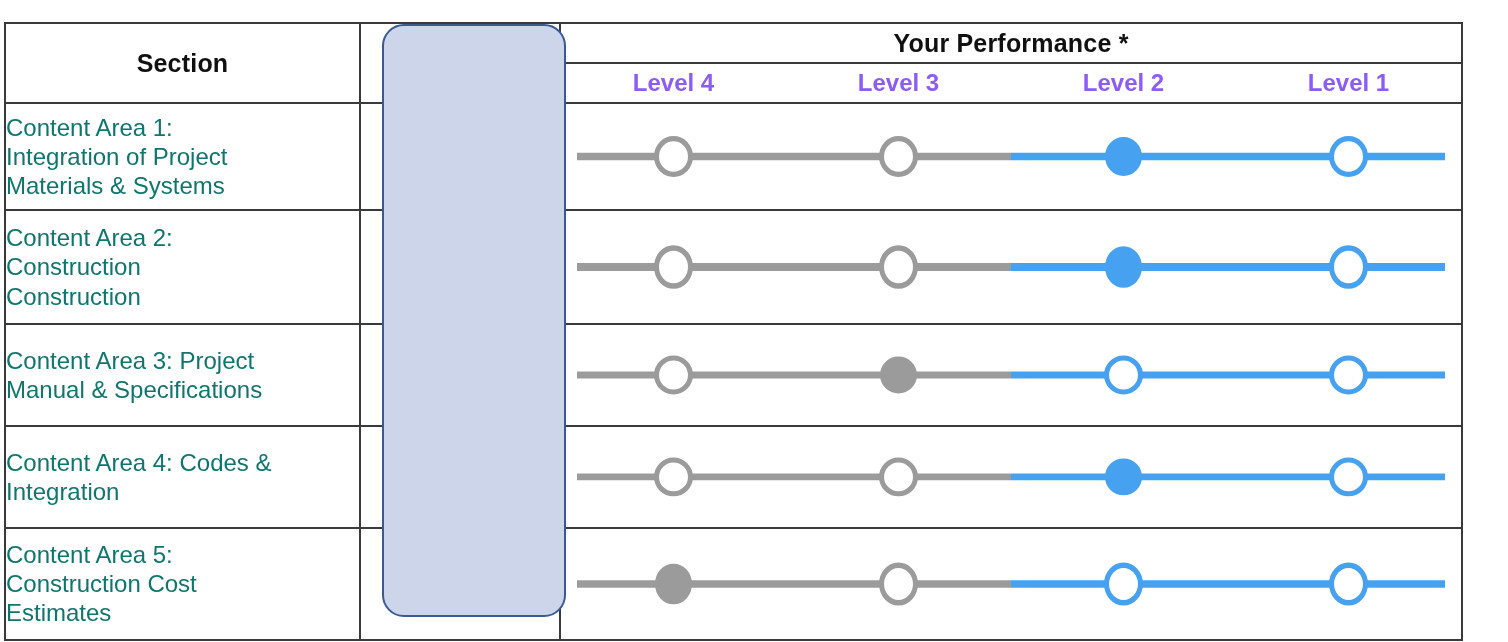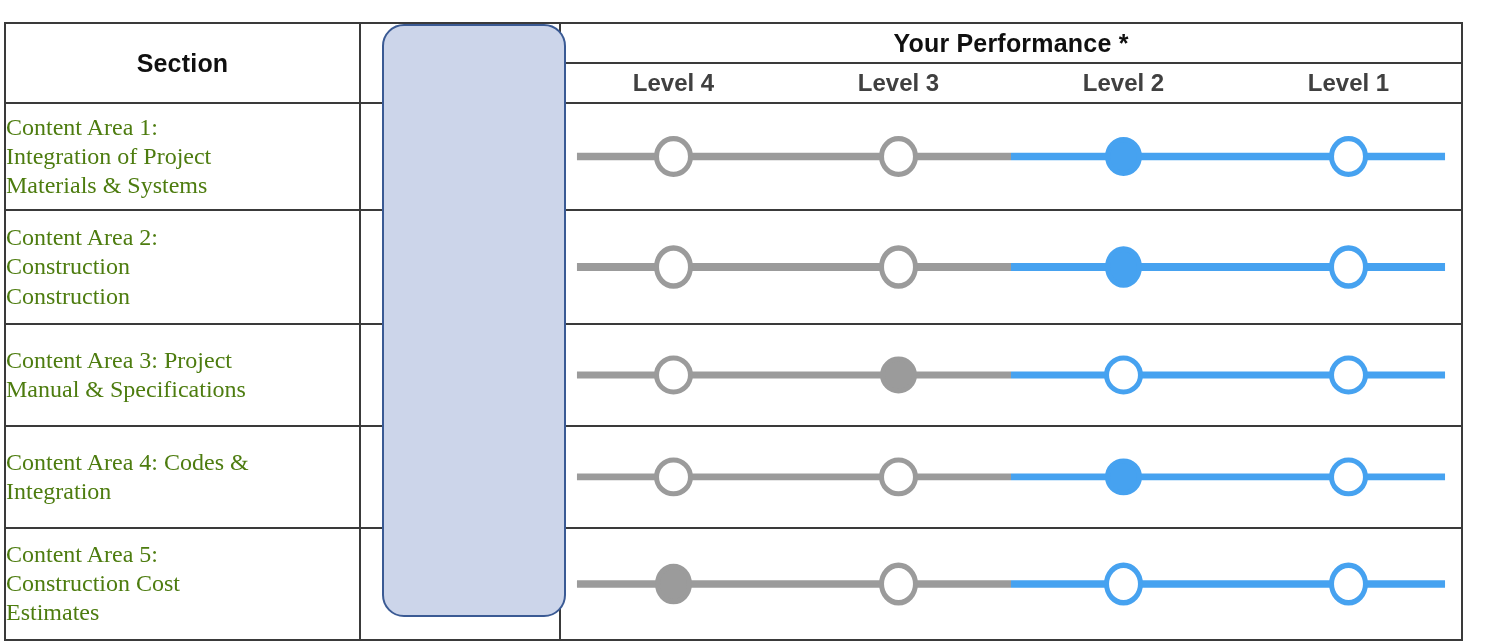--- a/index.html
+++ b/index.html
@@ -44,31 +44,30 @@
     display:flex;
     width:100%;
     height:38px;
     align-items:center;
   }
   .levels-row > div{
     flex:1 1 0;
     text-align:center;
     font-weight:bold;
     font-size:24px;
-    color:#404040;
+    color:#8b5cf6;
   }
 
   
   .sec-cell{
     padding:8px 6px 8px 12px;
     font-size:24px;
     line-height:1.22;
-    color:#4d7c0f;
+    color:#0f766e;
     font-weight:normal;
-    font-family:Liberation Serif, serif;
   }
   .pct-cell{
     text-align:center;
     font-size:23px;
     color:#2f2f2f;
   }
   .perf-cell{
     padding:0;
     position:relative;
   }

